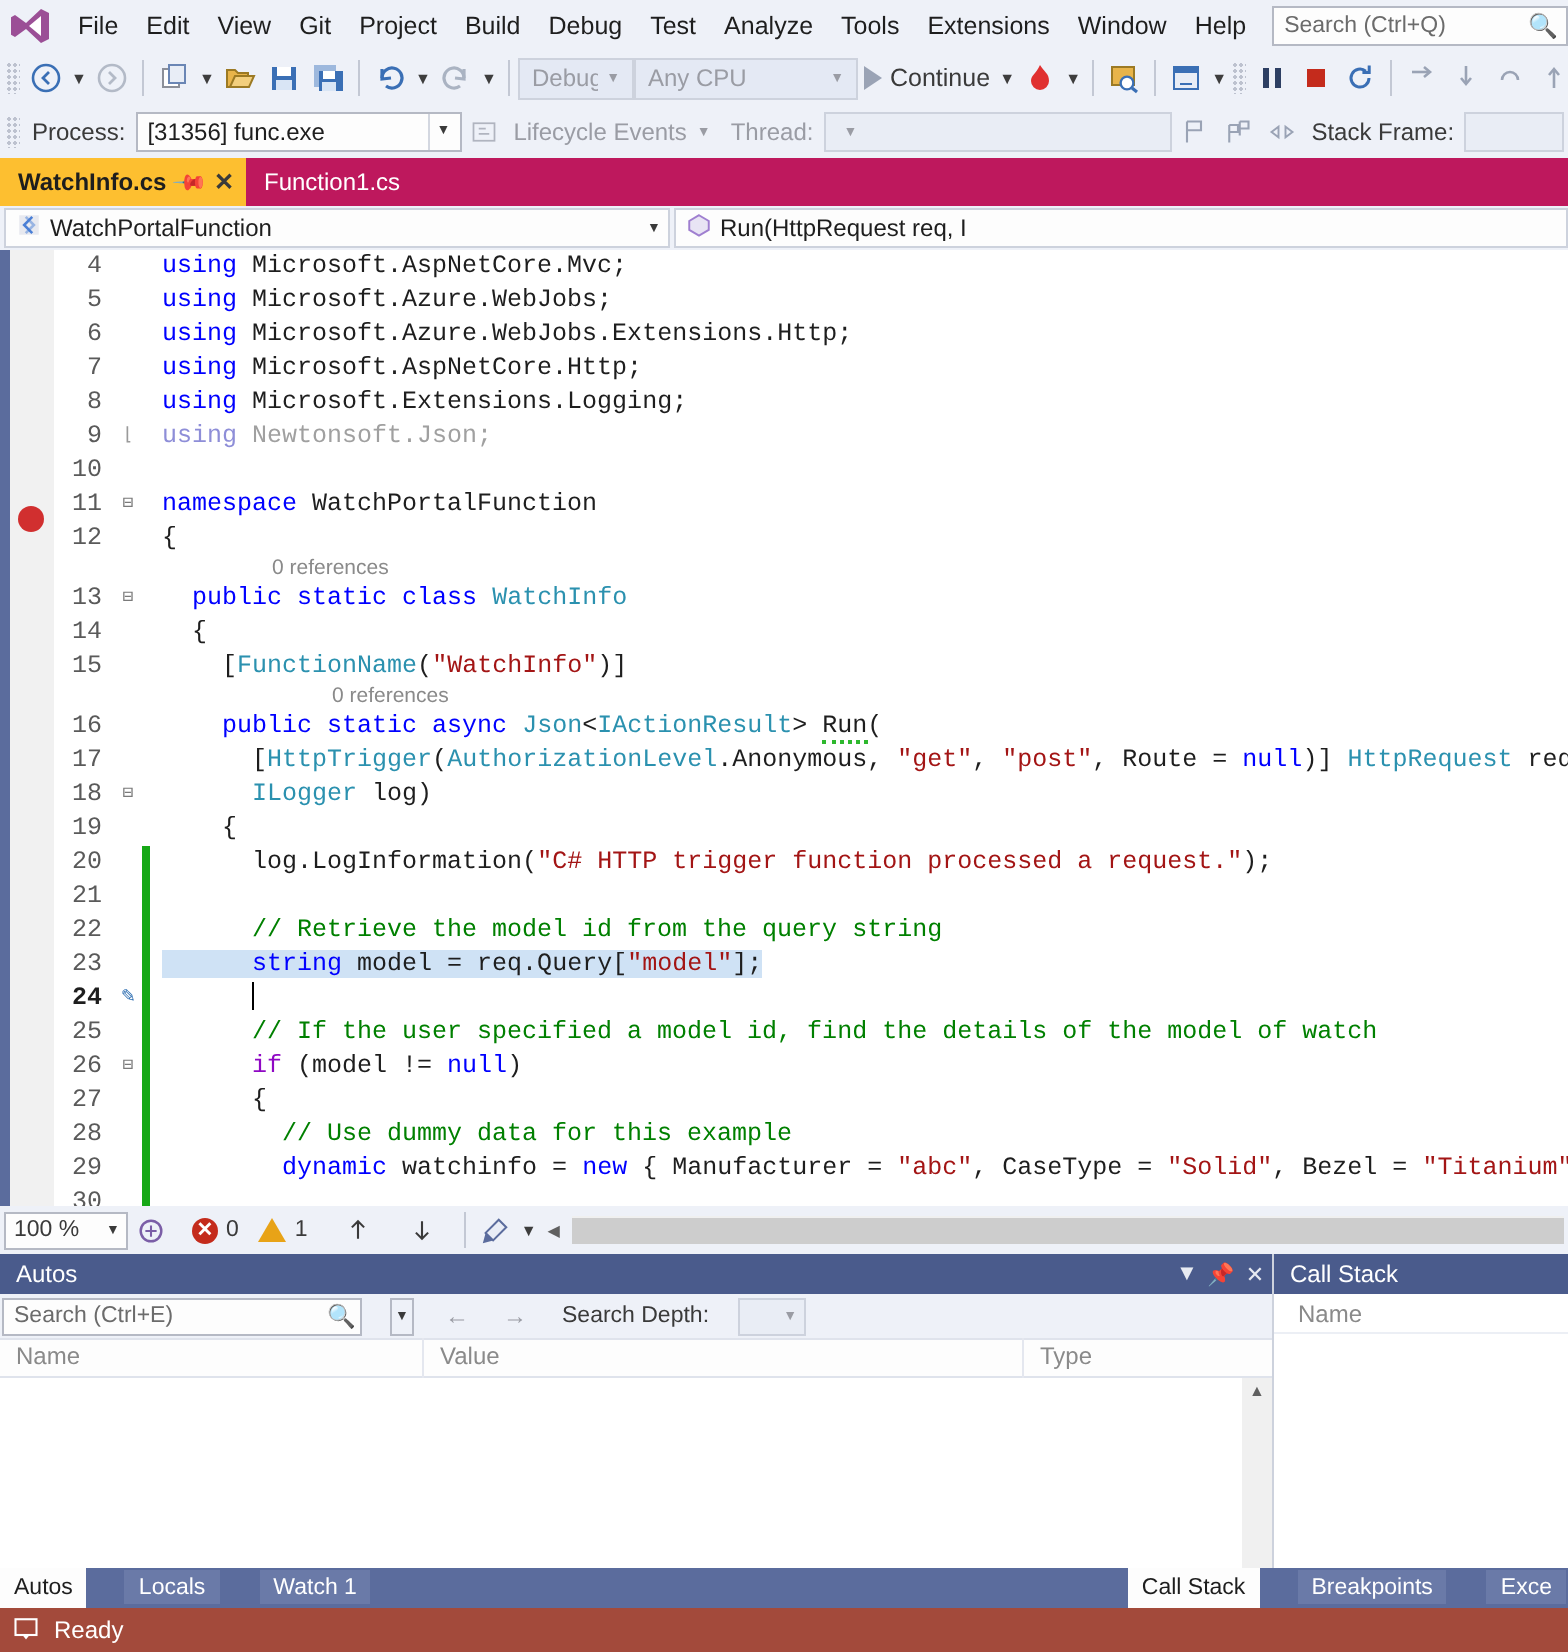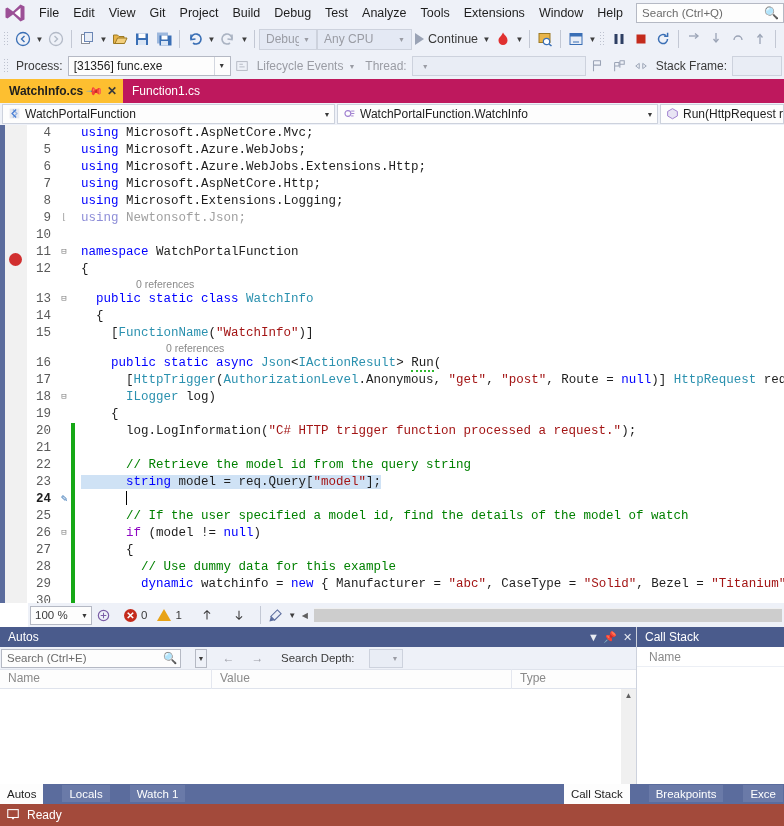--- a/index.html
+++ b/index.html
@@ -44,21 +44,21 @@
   .caret { width: 11px; height: 22px; display: flex; align-items: center; justify-content: center;
            font-size: 8px; color: #3d3d3d; flex: none; }
   .tsep { width: 1px; height: 18px; background: #c3c8d4; margin: 0 4px; flex: none; }
   .combo {
     height: 21px; border: 1px solid #cdd2dd; background: #e4e9f4; color: #9a9ca4;
     display: flex; align-items: center; padding: 0 2px 0 6px; font-size: 12px; flex: none;
   }
   .combo .cv { flex: 1; overflow: hidden; white-space: nowrap; }
   .combo .ca { font-size: 7px; color: #9a9ca4; padding: 0 4px; }
   .combo.debugsel { width: 58px; }
-  .combo.cpusel { width: 95px; }
+  .combo.cpusel { width: 112px; }
   .contbtn { display: flex; align-items: center; gap: 4px; padding: 0 3px; height: 22px; flex: none; }
   .contbtn .lbl { font-size: 12.5px; color: #3a3a3a; }
   .tri { width: 0; height: 0; border-left: 9px solid #9aa3b5; border-top: 6px solid transparent;
          border-bottom: 6px solid transparent; }
 
   
   .procbar {
     height: 26px; background: #eef1f8; display: flex; align-items: center;
     padding-left: 2px; flex: 0 0 26px; font-size: 12px; color: #3a3a3a;
   }
@@ -141,21 +141,21 @@
   .sel { background: #cfe2f5; }
   .squig { border-bottom: 2px dotted #2eb82e; }
   .caretbar { display:inline-block; width: 1px; height: 14px; background: #000; vertical-align: -2px; }
 
   
   .bpdot { position: absolute; width: 13px; height: 13px; border-radius: 50%; background: #d12f2f; }
 
   
   .editstatus {
     height: 24px; background: #eef1f8; display: flex; align-items: center; flex: 0 0 24px;
-    font-size: 11.5px; color: #3a3a3a; padding-left: 2px; gap: 0; margin-left: 28px;
+    font-size: 11.5px; color: #3a3a3a; padding-left: 2px; gap: 0;
   }
   .zoomsel { width: 62px; height: 19px; background: #fdfdfd; border: 1px solid #b5b9c4;
              display:flex; align-items:center; padding-left:4px; font-size:11.5px; }
   .zoomsel .zv { flex:1; }
   .zoomsel .za { width:13px; text-align:center; font-size:7px; }
   .errbadge { display: flex; align-items: center; gap: 4px; margin-left: 10px; }
   .dot-err { width: 13px; height: 13px; border-radius: 50%; background: #c42b1c; color:#fff;
              font-size: 10px; text-align:center; line-height:13px; font-weight:bold; }
   .tri-warn { width:0;height:0;border-left:7px solid transparent;border-right:7px solid transparent;
               border-bottom:12px solid #e8a317; position:relative; }
@@ -447,30 +447,20 @@
       <span class="nicon">
         <svg width="13" height="13" viewBox="0 0 16 16">
             <path d="M2 2 h12 v12 h-12 Z" fill="#6a7aa8" opacity=".15"></path>
             <path d="M10 3 L5 8 L10 13" stroke="#4a7fd6" stroke-width="1.6" fill="none"></path>
             <path d="M6 3 L11 8 L6 13" stroke="#4a7fd6" stroke-width="1.6" fill="none" opacity=".5"></path>
           </svg>
       </span>
       <span class="nv">WatchPortalFunction</span>
       <span class="na">▼</span>
     </div>
-    <div class="navsel" style="width:321px">
-      <span class="nicon">
-        <svg width="13" height="13" viewBox="0 0 16 16">
-            <circle cx="6" cy="8" r="3.6" fill="none" stroke="#9f7fd0" stroke-width="1.4"></circle>
-            <path d="M10 5 h4 M10 8 h4 M10 11 h3" stroke="#9f7fd0" stroke-width="1.2"></path>
-          </svg>
-      </span>
-      <span class="nv">WatchPortalFunction.WatchInfo</span>
-      <span class="na">▼</span>
-    </div>
     <div class="navsel" style="flex:1">
       <span class="nicon">
         <svg width="13" height="13" viewBox="0 0 16 16">
             <path d="M8 2 L14 5.5 L14 11 L8 14.5 L2 11 L2 5.5 Z" fill="#e8e4f4" stroke="#9f7fd0" stroke-width="1.2"></path>
           </svg>
       </span>
       <span class="nv">Run(HttpRequest req, I</span>
     </div>
   </div>
 

